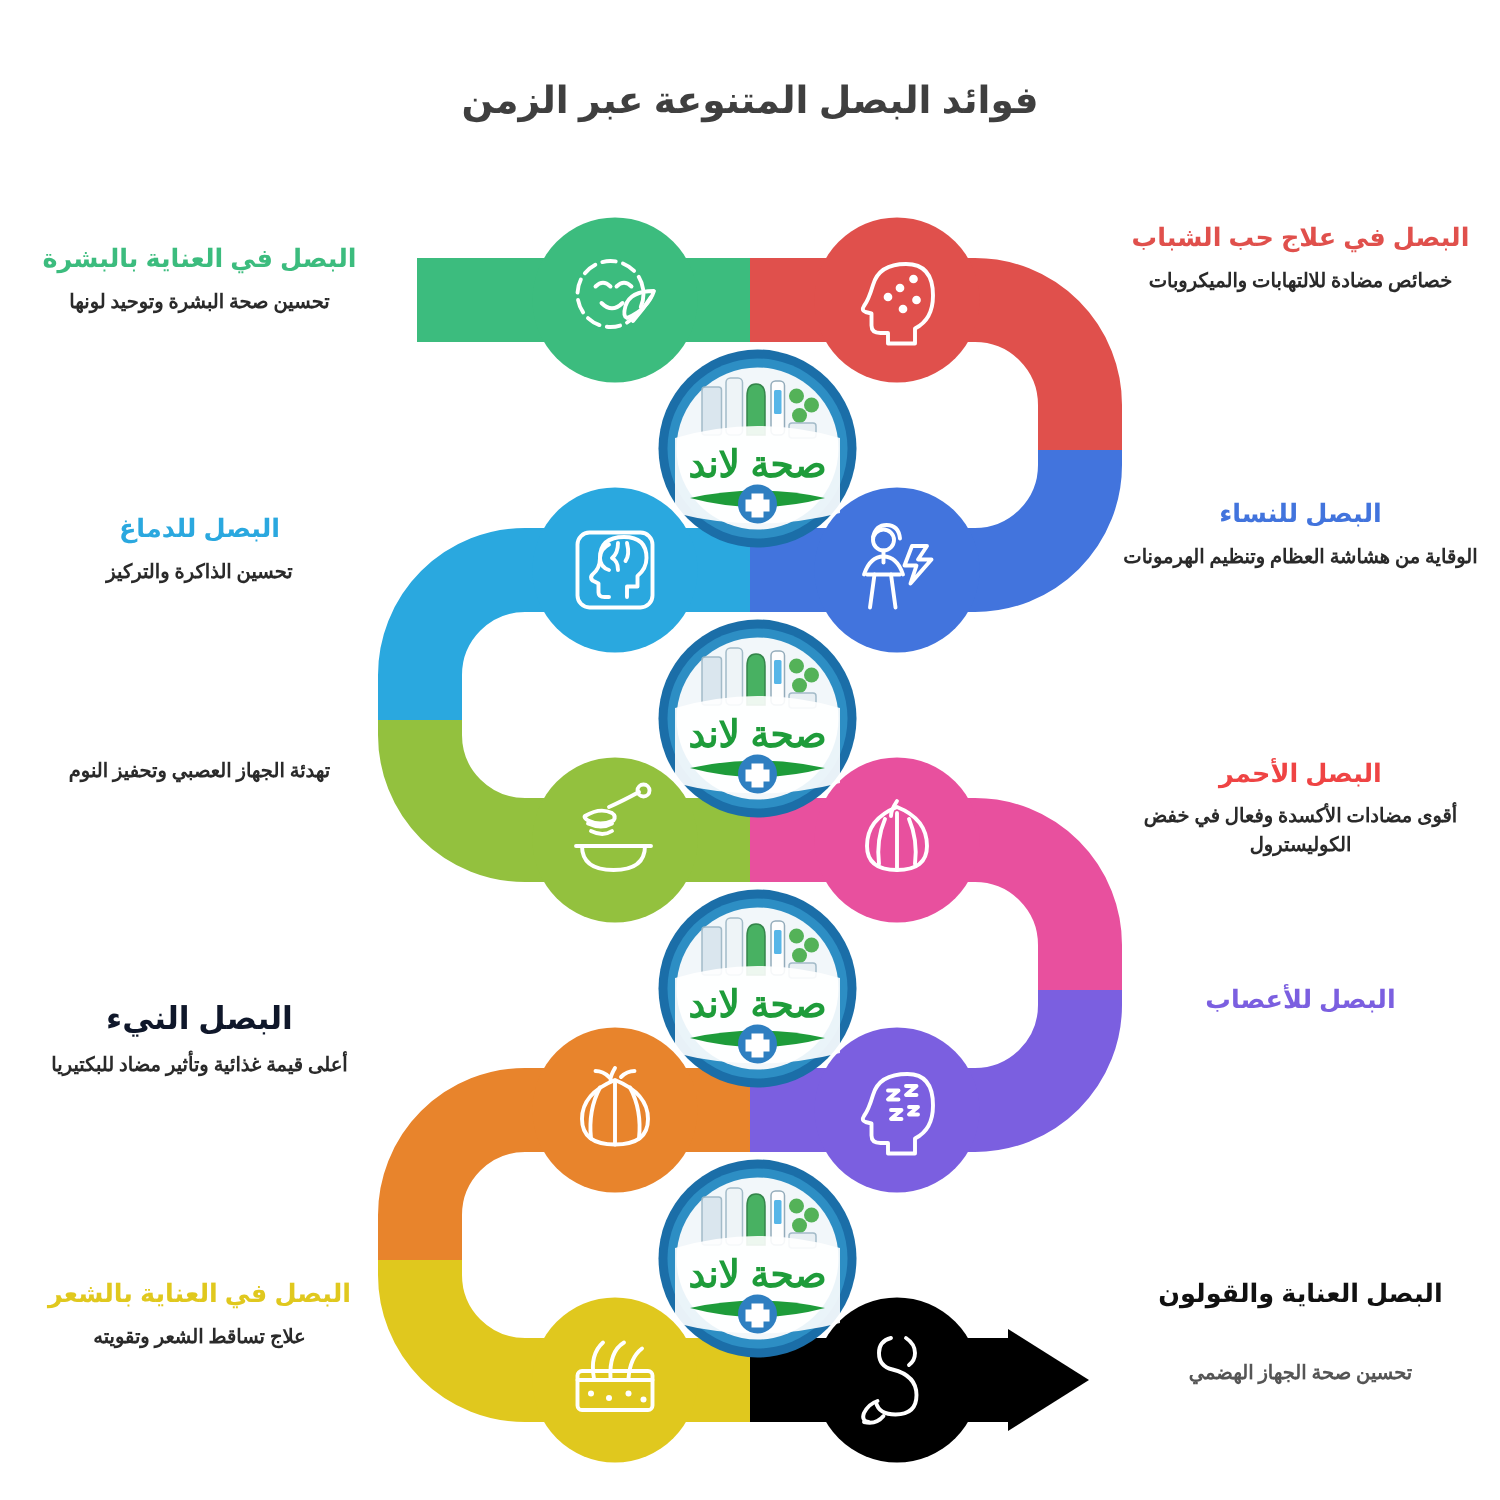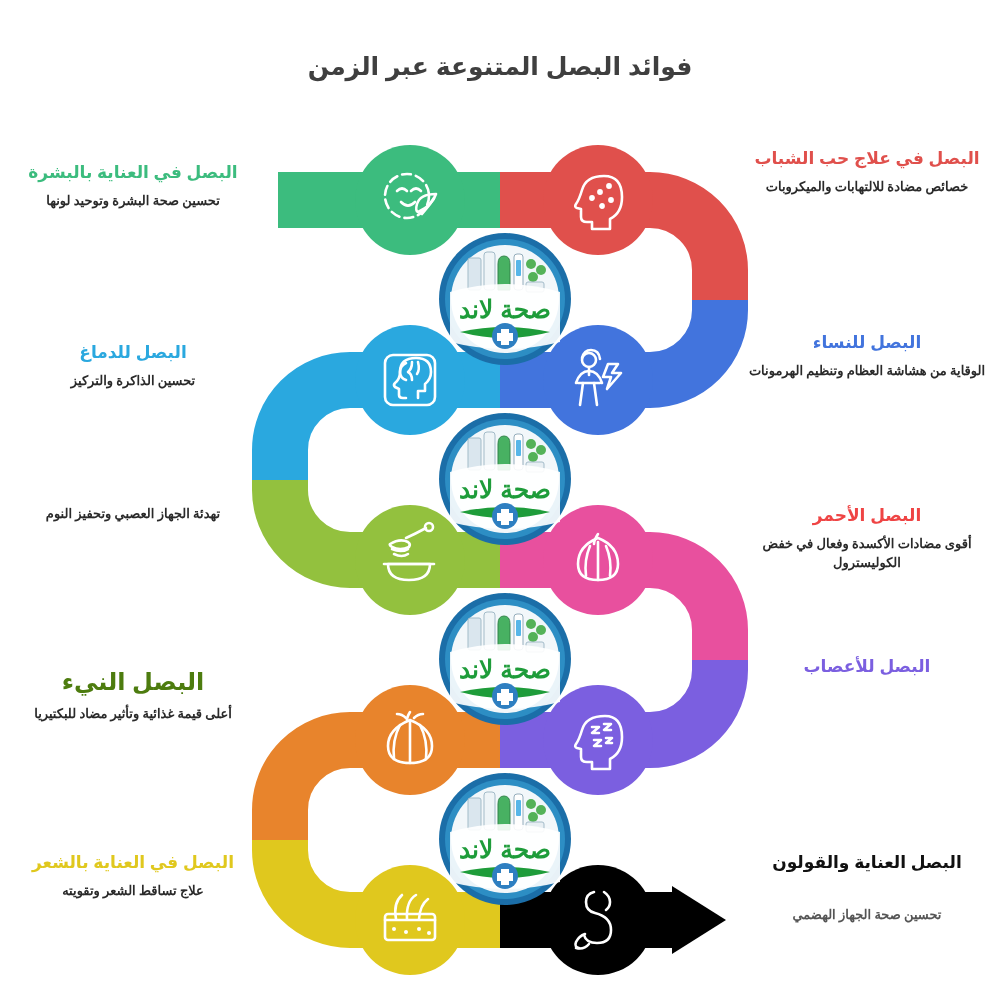--- a/index.html
+++ b/index.html
@@ -309,21 +309,21 @@
   <div class="block left" style="top:505px;">
     <p class="body">تهدئة الجهاز العصبي وتحفيز النوم</p>
   </div>
 
   <div class="block right" style="top:505px;">
     <p class="head" style="color:#ef4444;">البصل الأحمر</p>
     <p class="body">أقوى مضادات الأكسدة وفعال في خفض الكوليسترول</p>
   </div>
 
   <div class="block left" style="top:666px;">
-    <p class="head" style="color:#4d7c0f;font-size:24px;">البصل النيء</p>
+    <p class="head" style="color:#0f172a;font-size:21px;">البصل النيء</p>
     <p class="body">أعلى قيمة غذائية وتأثير مضاد للبكتيريا</p>
   </div>
 
   <div class="block right" style="top:656px;">
     <p class="head" style="color:#7b5fe0;">البصل للأعصاب</p>
   </div>
 
   <div class="block left" style="top:852px;">
     <p class="head" style="color:#e0c81e;">البصل في العناية بالشعر</p>
     <p class="body">علاج تساقط الشعر وتقويته</p>

